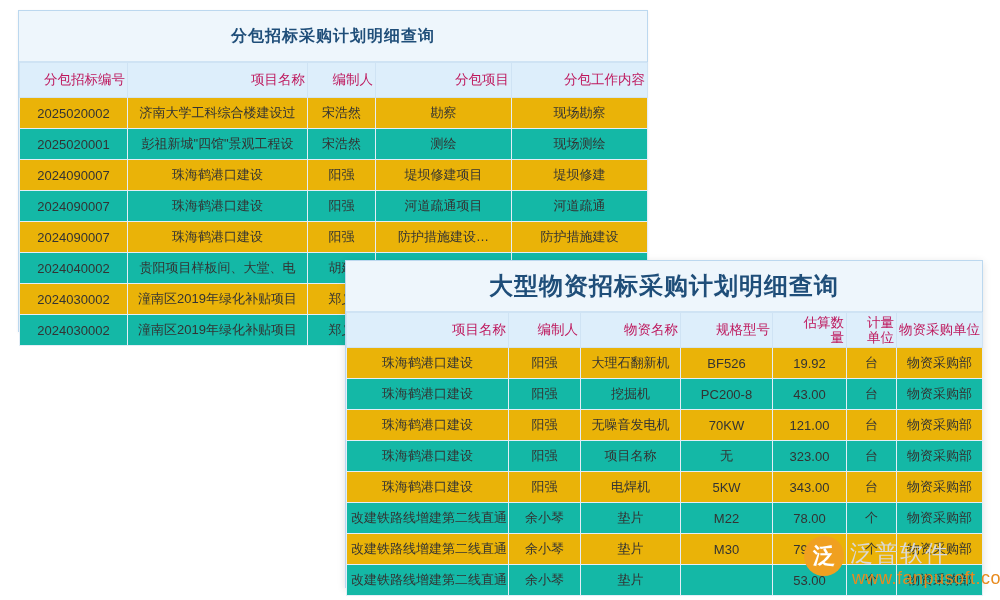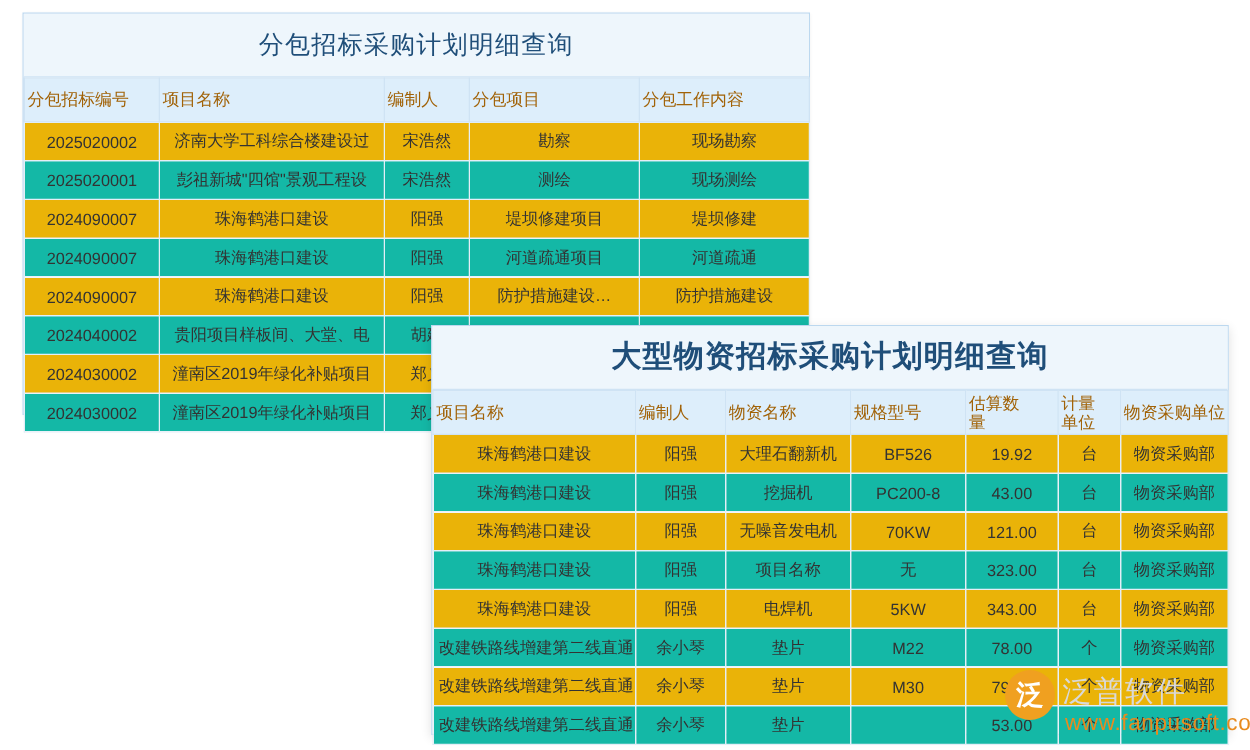--- a/index.html
+++ b/index.html
@@ -26,22 +26,22 @@
     top: 10px;
     width: 630px;
     height: 322px;
     border: 1px solid #bcd8ef;
     box-shadow: 0 1px 3px rgba(0,0,0,0.06);
   }
   #panel-sub .panel-title {
     height: 50px;
     line-height: 50px;
     text-align: center;
-    font-size: 20px;
-    font-weight: normal;
+    font-size: 16px;
+    font-weight: bold;
     color: #1f4e79;
     background: #eef6fc;
     border-bottom: 1px solid #cfe3f4;
     letter-spacing: 1px;
   }
   #panel-mat {
     left: 345px;
     top: 260px;
     width: 638px;
     height: 328px;
@@ -60,26 +60,26 @@
     letter-spacing: 1px;
   }
 
   table.grid {
     border-collapse: collapse;
     width: 100%;
     table-layout: fixed;
   }
   table.grid th {
     background: #ddeefb;
-    color: #a16207;
+    color: #be185d;
     font-size: 13.5px;
     font-weight: normal;
     height: 34px;
     border: 1px solid #cfe3f4;
-    text-align: left;
+    text-align: right;
     padding: 0 2px;
   }
   table.grid td {
     height: 30px;
     border: 1px solid #e4eef7;
     font-size: 13px;
     color: #333333;
     text-align: center;
     padding: 0 4px;
     white-space: nowrap;

